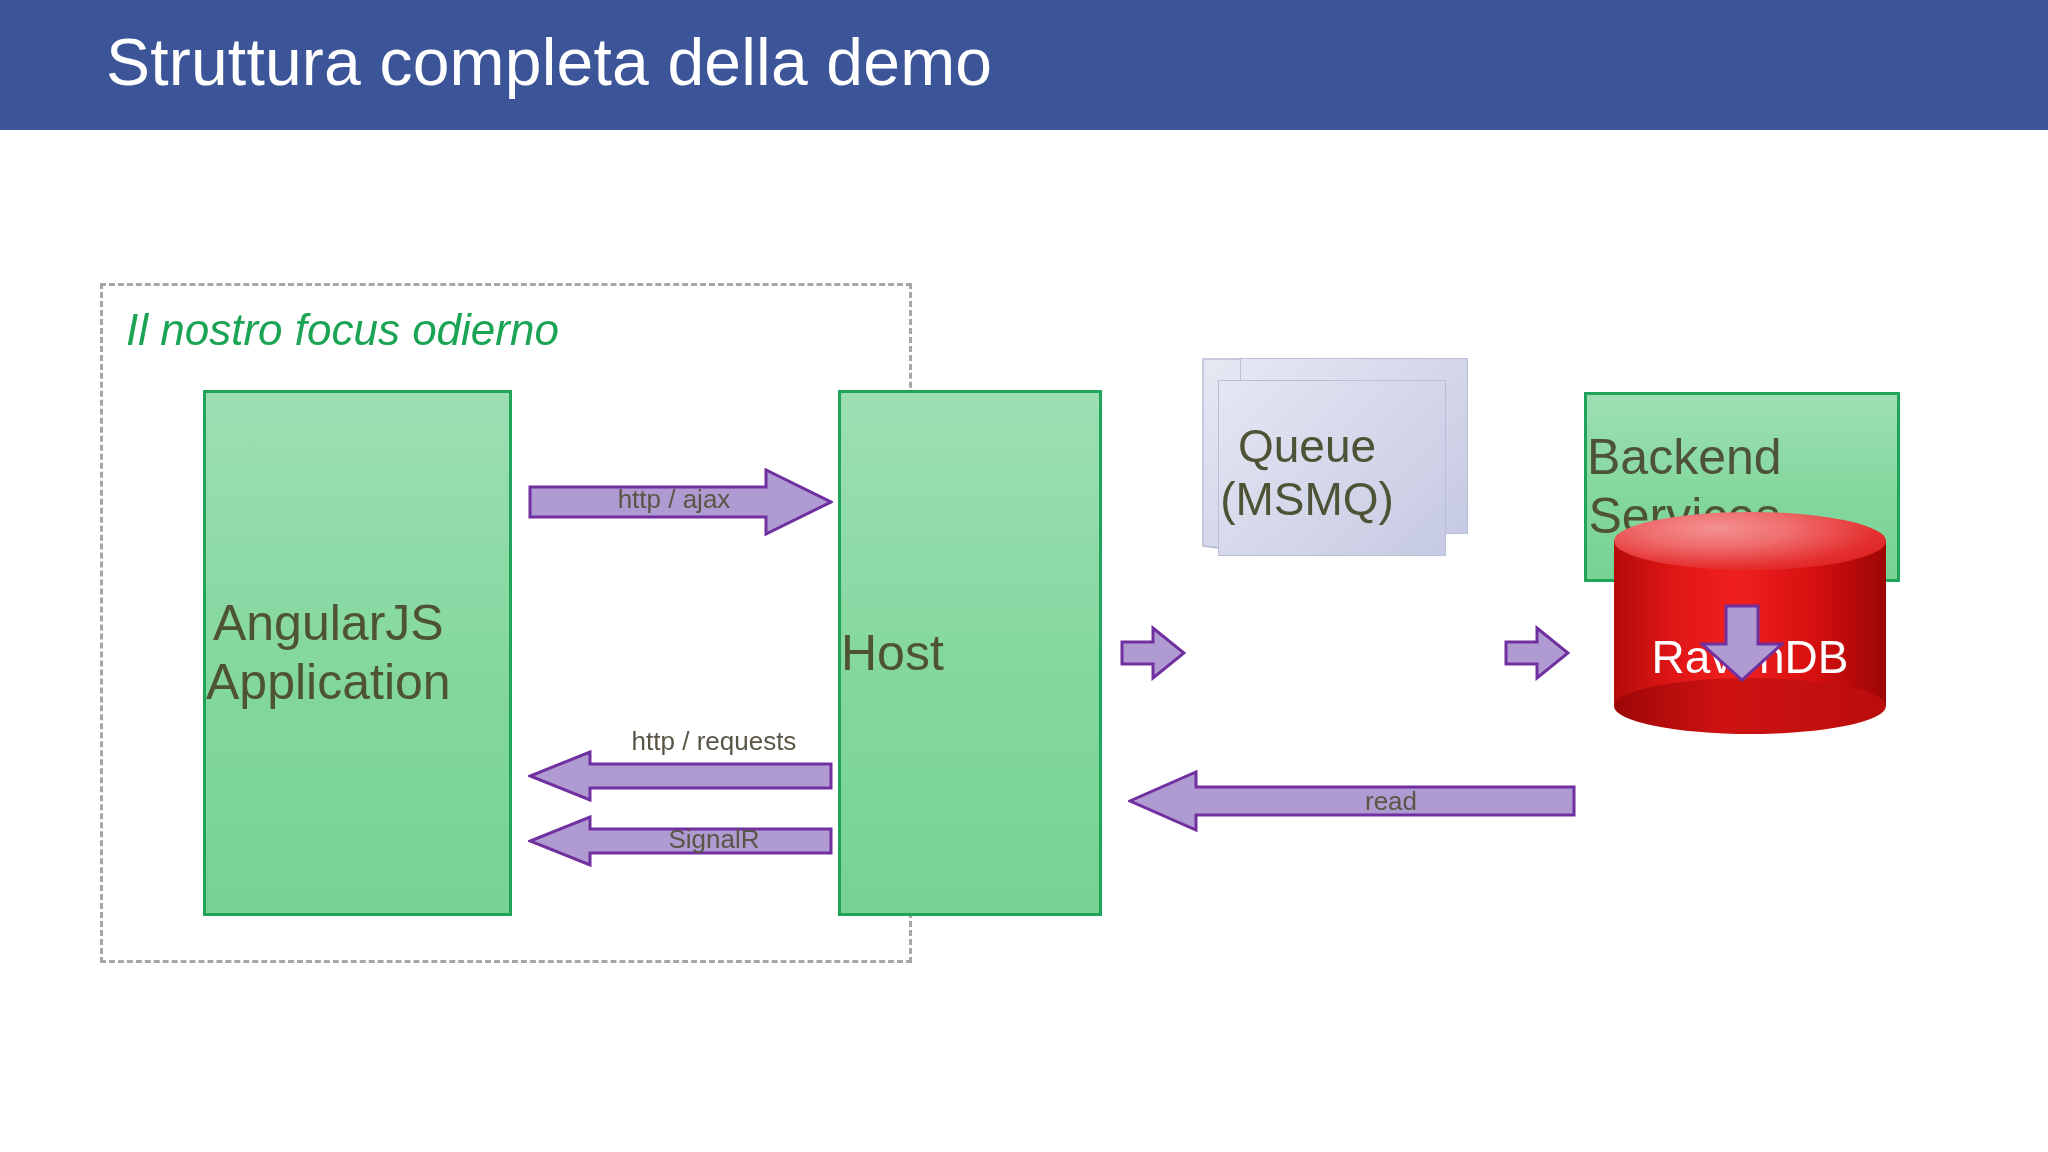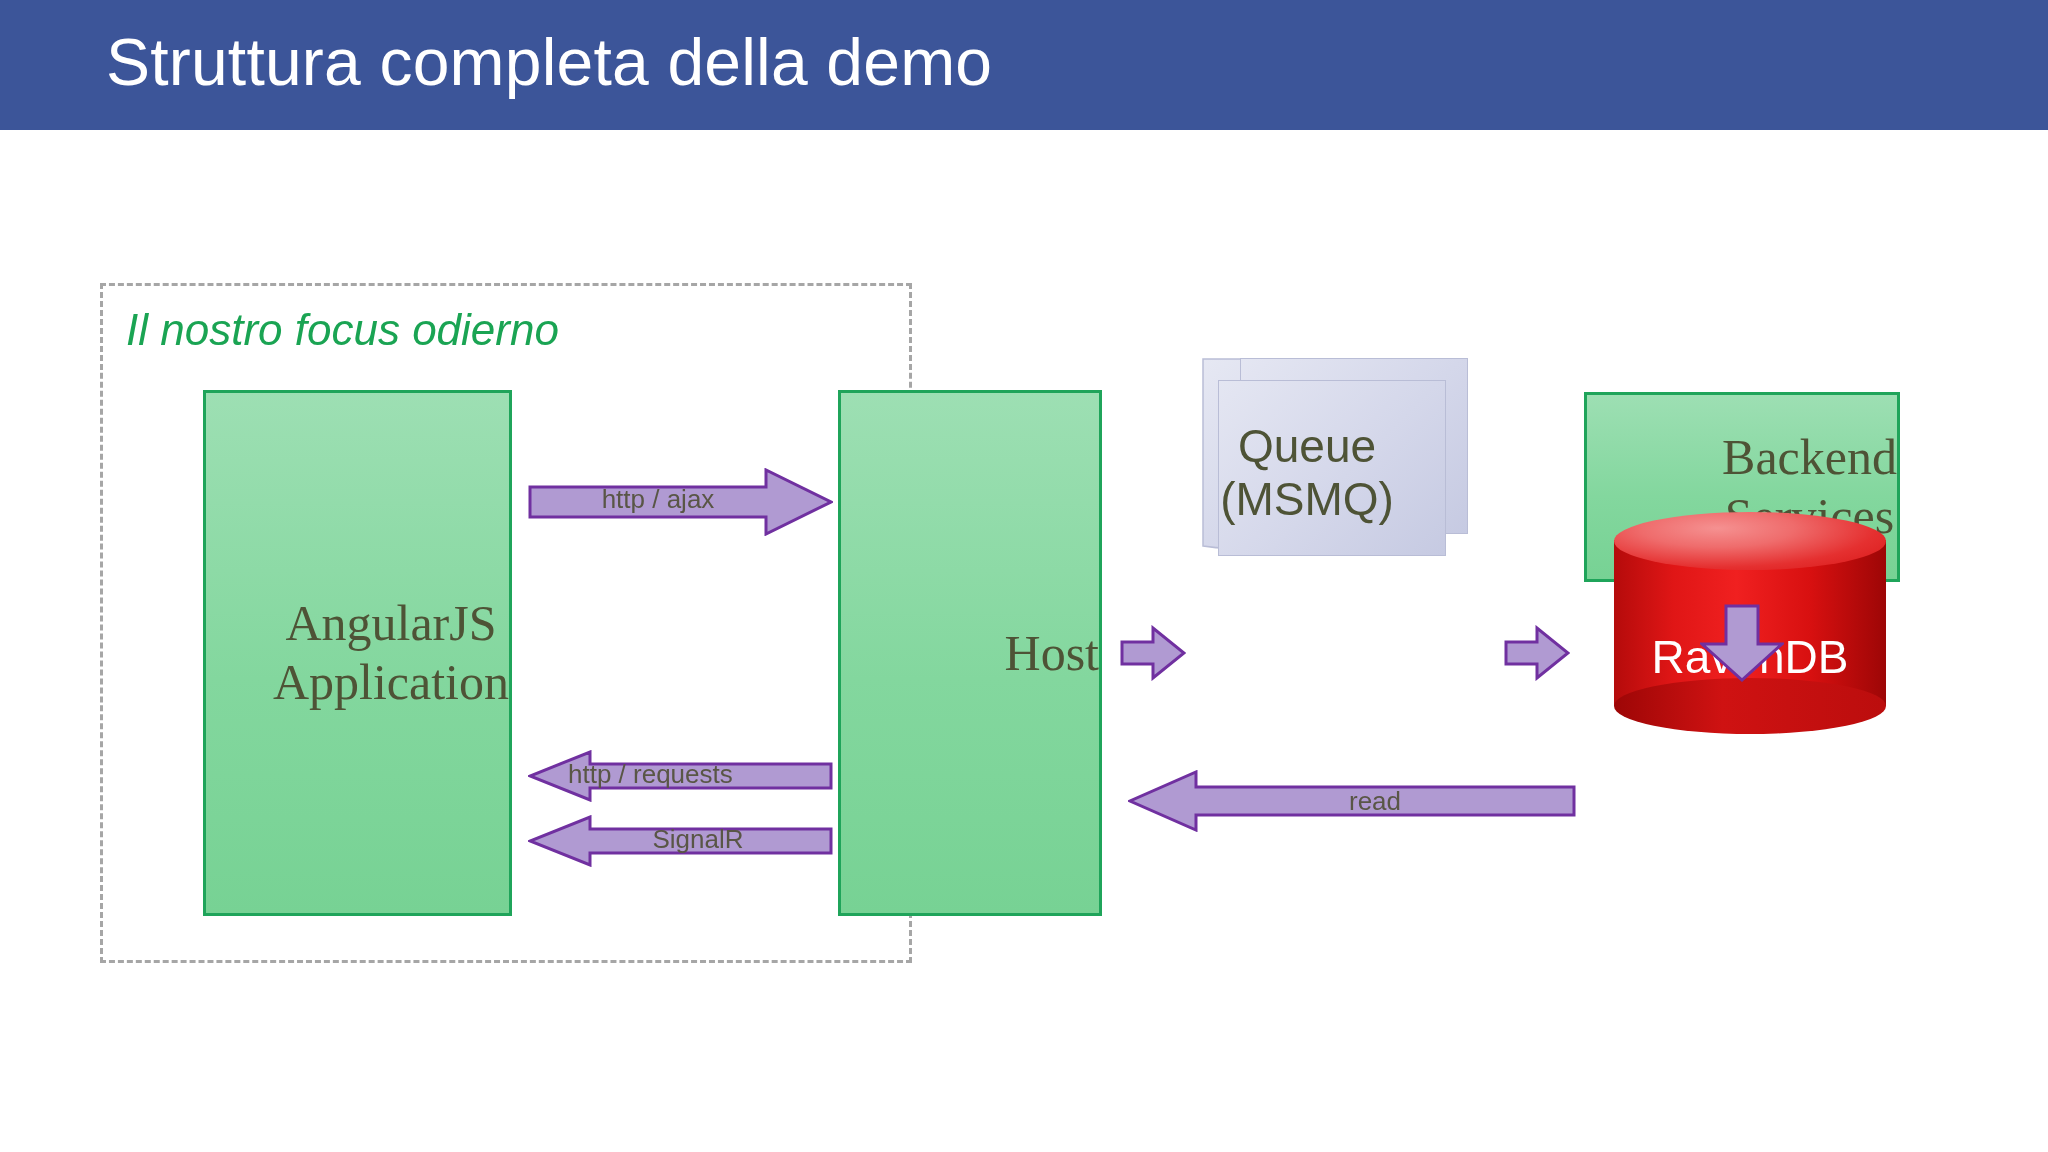--- a/index.html
+++ b/index.html
@@ -68,24 +68,24 @@
 
   
   .green-box {
     position: absolute;
     box-sizing: border-box;
     border: 3px solid #1fa45a;
     background: linear-gradient(180deg, #9ddfb3 0%, #83d79e 55%, #77d294 100%);
     color: #4e5336;
     display: flex;
     align-items: center;
-    justify-content: flex-end;
+    justify-content: flex-start;
     text-align: center;
     line-height: 1.18;
-    font-family: Liberation Serif, serif;
+    font-family: Liberation Sans, sans-serif;
   }
   #box-angular {
     left: 203px;
     top: 220px;      
     width: 309px;
     height: 526px;
     font-size: 50px;
   }
   #box-webapi {
     left: 838px;
@@ -143,29 +143,30 @@
   
   .arrow-wrap { position: absolute; }
   .arrow-wrap svg { display: block; }
   .arrow-label {
     position: absolute;
     font-size: 26px;
     color: #595646;
     white-space: nowrap;
     font-family: "Liberation Sans", sans-serif;
     pointer-events: none;
+    padding-left: 16px;
   }
 
   
   #arrow-ajax      { left: 528px; top: 298px; width: 305px; height: 68px; }
   #label-ajax      { left: 528px; top: 314px; width: 260px; text-align: center; }
 
   
   #arrow-requests  { left: 528px; top: 580px; width: 305px; height: 52px; }
-  #label-requests  { left: 568px; top: 589px; width: 260px; text-align: left; }
+  #label-requests  { left: 568px; top: 556px; width: 260px; text-align: center; }
 
   
   #arrow-signalr   { left: 528px; top: 645px; width: 305px; height: 52px; }
   #label-signalr   { left: 568px; top: 654px; width: 260px; text-align: center; }
 
   
   #arrow-enqueue   { left: 1120px; top: 455px; width: 66px; height: 56px; }
 
   
   #arrow-dequeue   { left: 1504px; top: 455px; width: 66px; height: 56px; }

